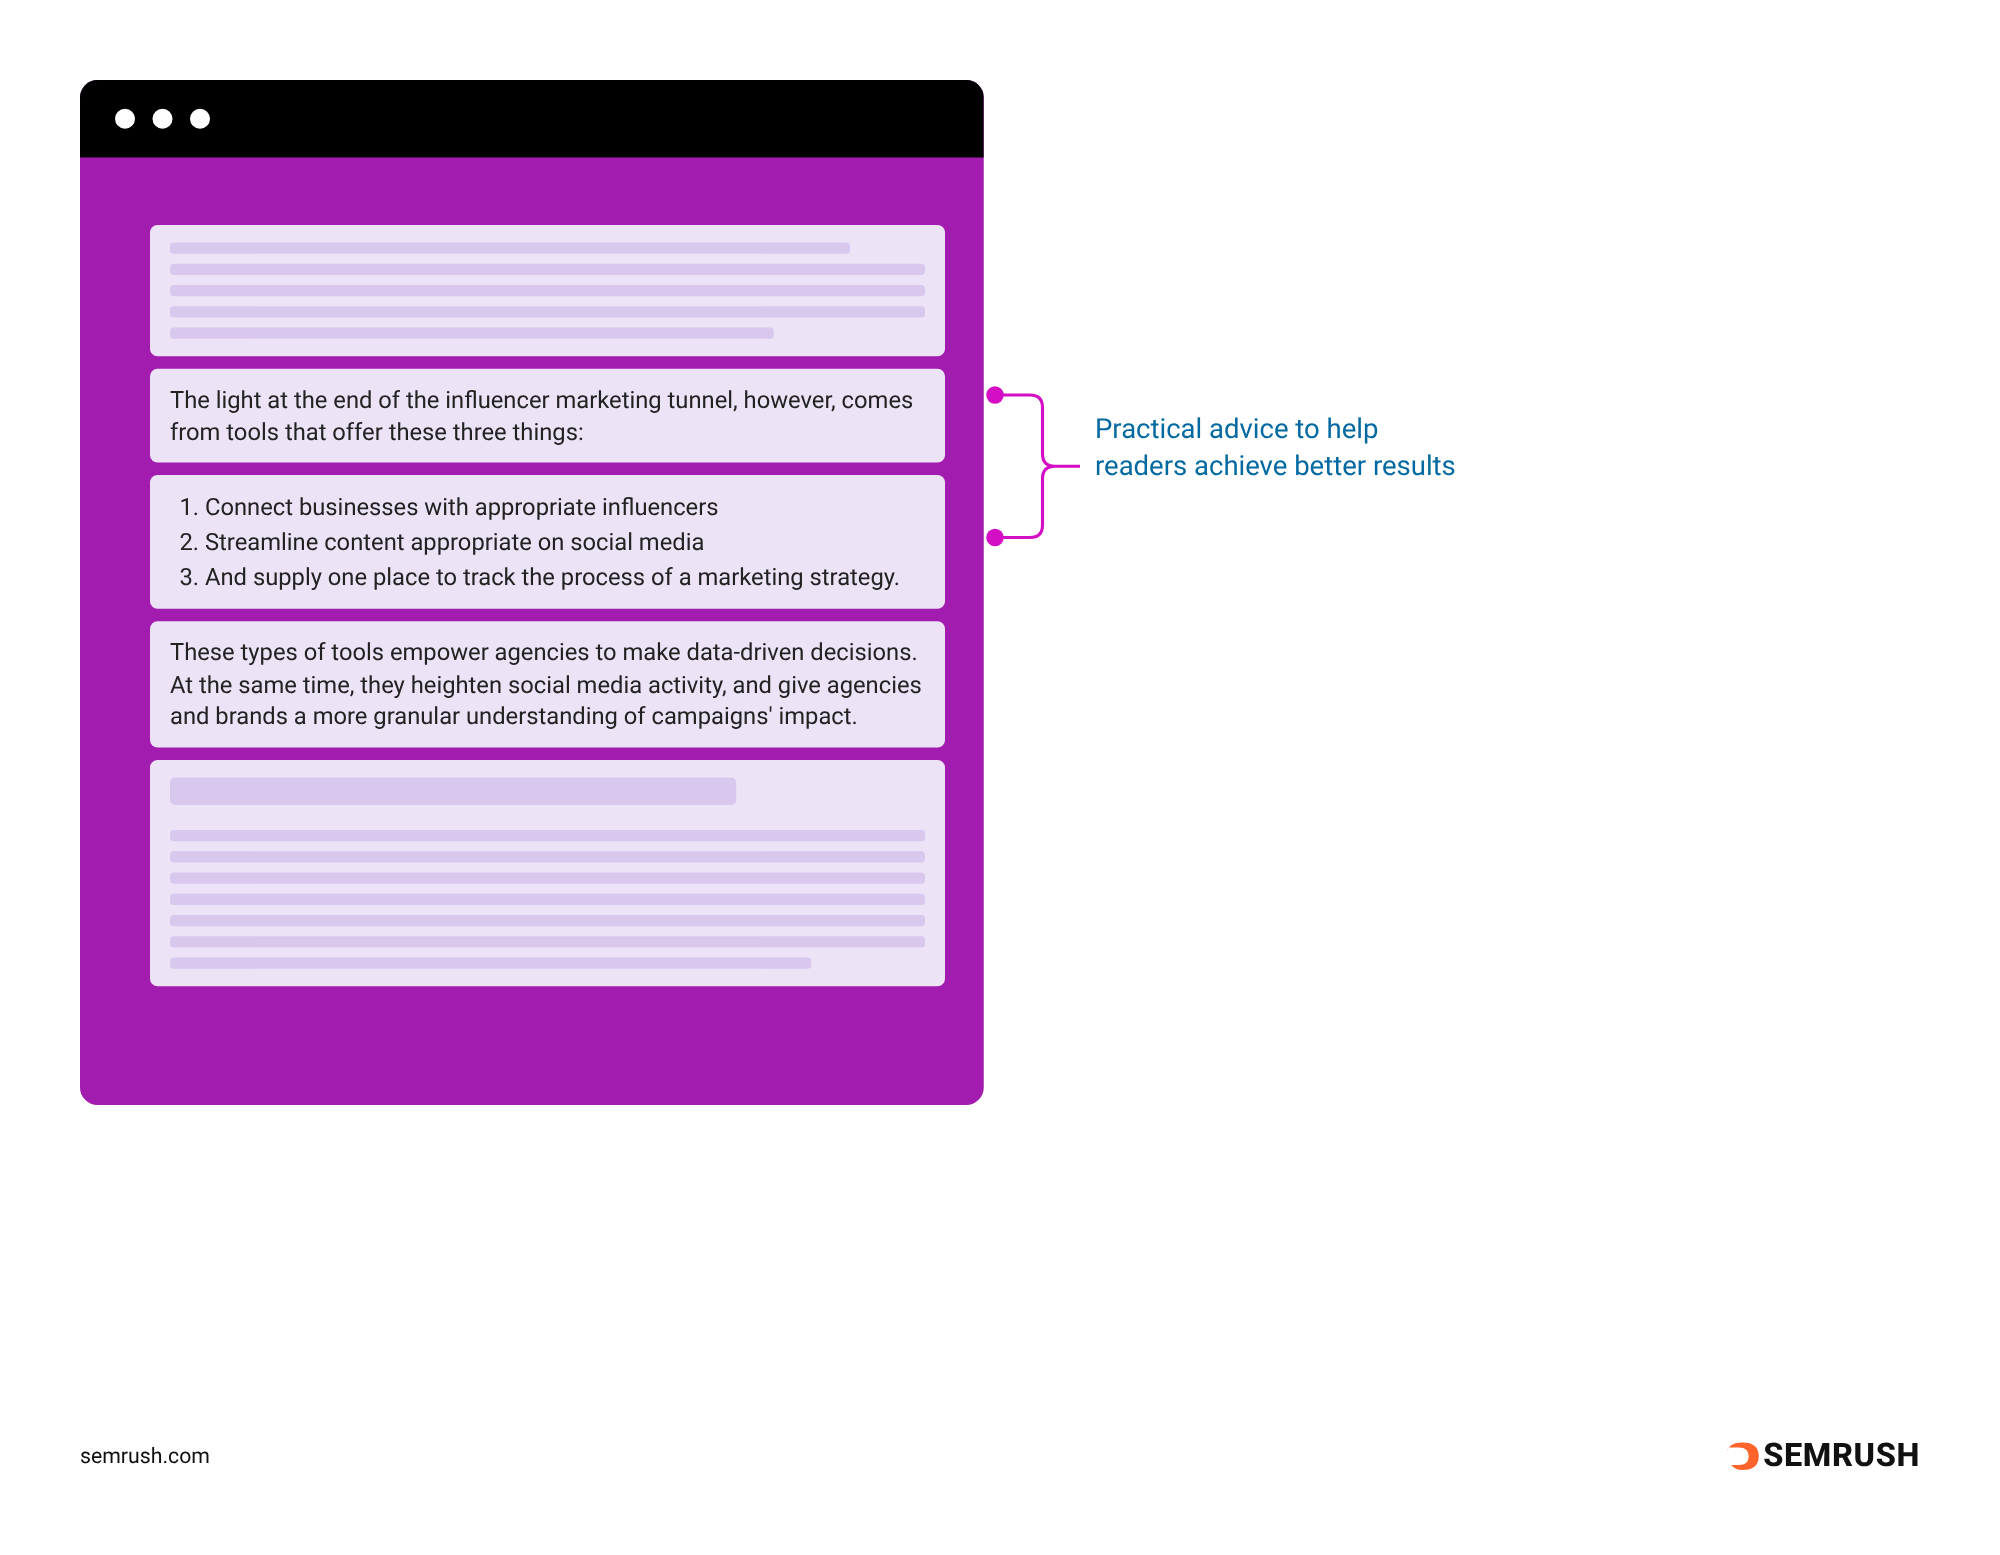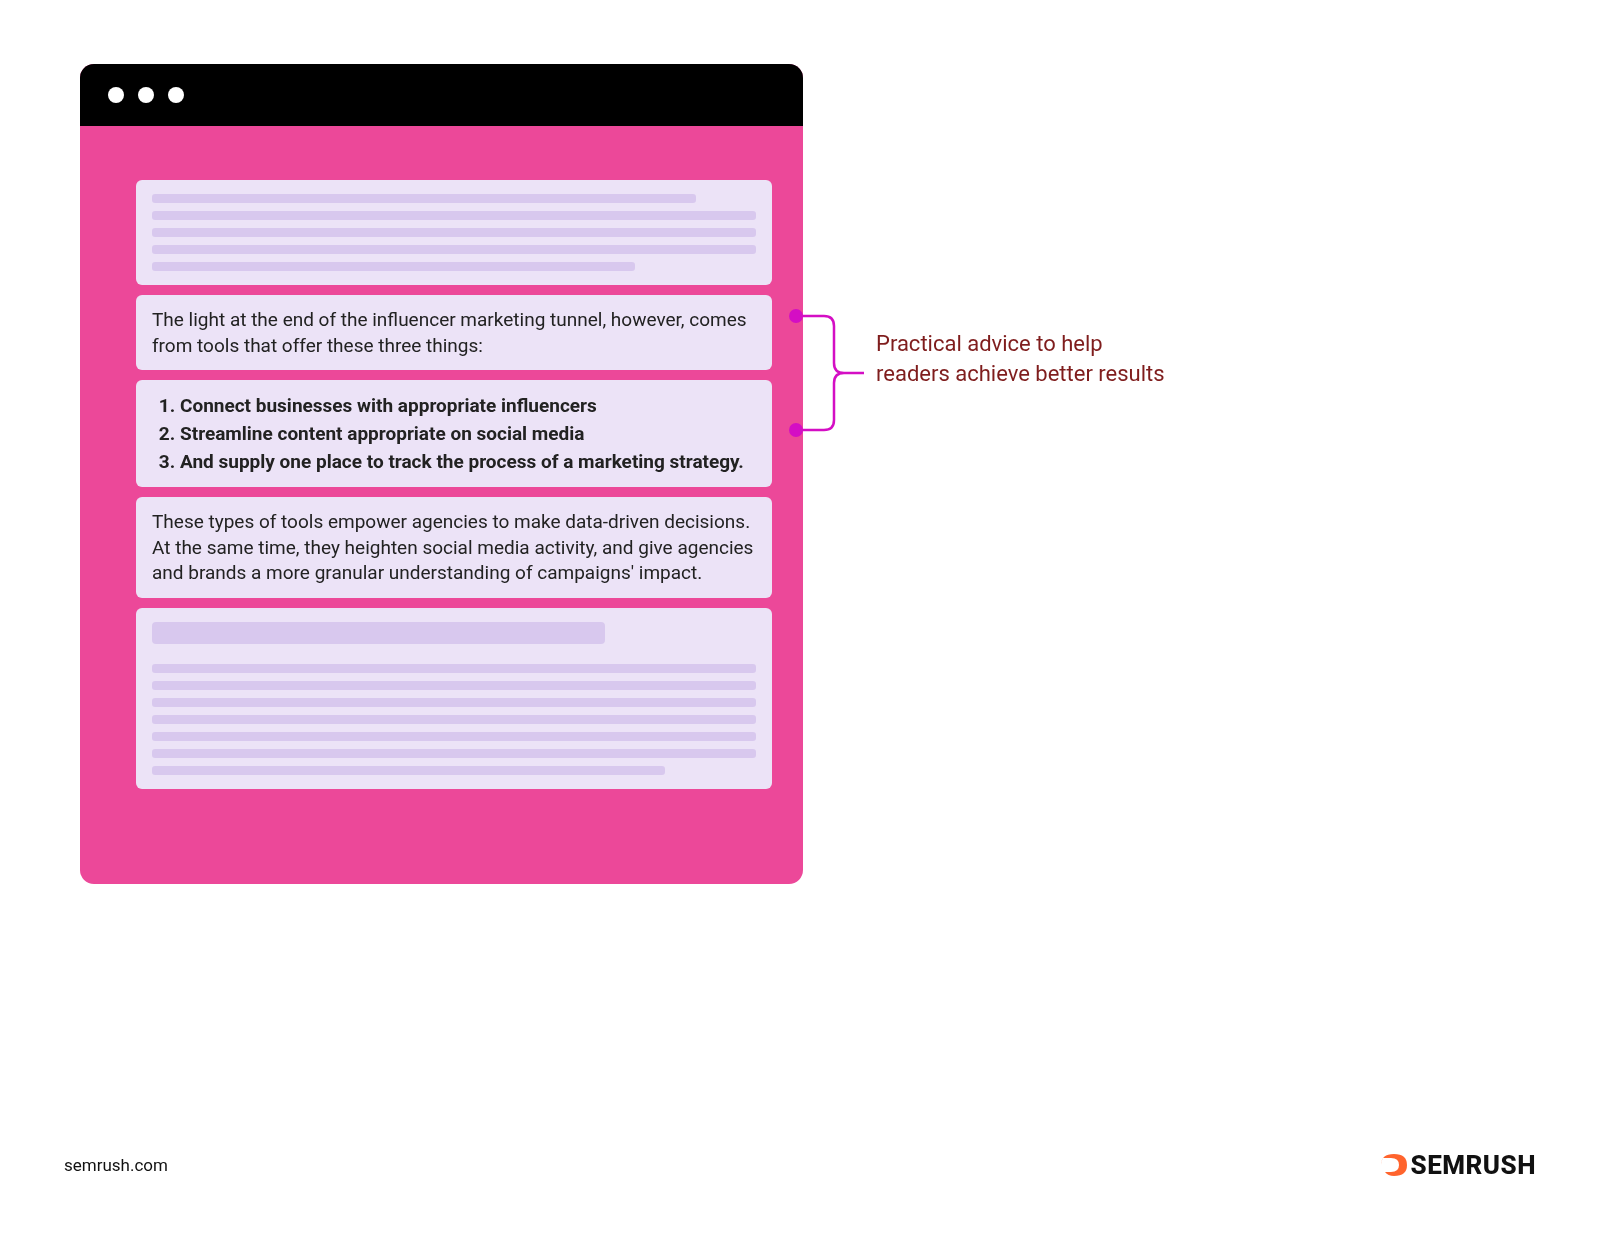--- a/index.html
+++ b/index.html
@@ -12,25 +12,25 @@
   }
   .canvas {
     position: absolute;
     left: 64px;
     top: 64px;
     width: 1472px;
     height: 1116px;
   }
   .outer-panel {
     position: absolute;
-    left: 16px;
+    left: 0;
     top: 0;
     width: 723px;
     height: 820px;
-    background: #ec4899;
+    background: #a21caf;
     border-radius: 14px;
     overflow: hidden;
   }
   .titlebar {
     height: 62px;
     background: #000000;
     display: flex;
     align-items: center;
     padding-left: 28px;
     gap: 14px;
@@ -78,29 +78,28 @@
     color: #222;
     font-size: 19px;
     line-height: 1.35;
   }
   .text-block ol {
     list-style: decimal;
     padding-left: 28px;
   }
   .text-block ol li {
     padding: 1px 0;
-    font-weight: bold;
   }
   
   .annotation {
     position: absolute;
     left: 812px;
     top: 265px;
     font-size: 22px;
-    color: #7f1d1d;
+    color: #0369a1;
     line-height: 1.35;
     max-width: 300px;
   }
   .callout-svg {
     position: absolute;
     left: 720px;
     top: 244px;
     width: 100px;
     height: 130px;
     overflow: visible;

